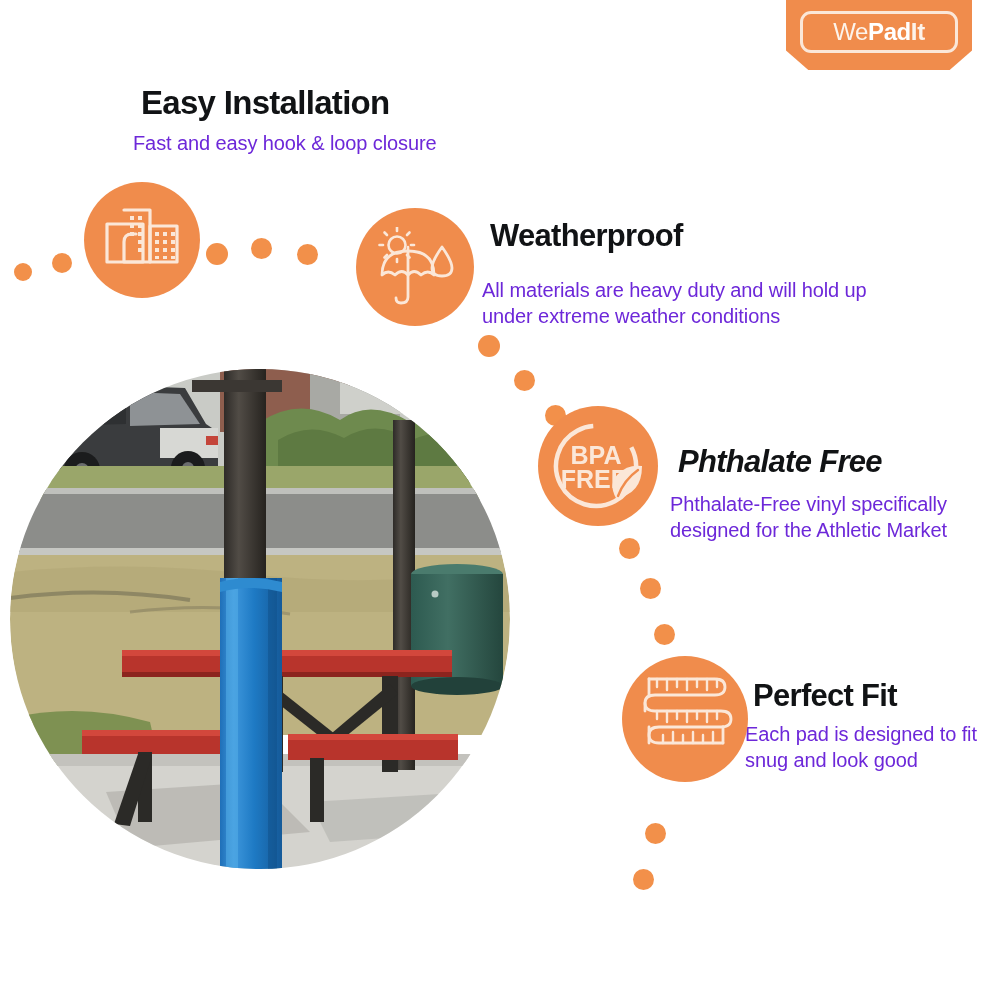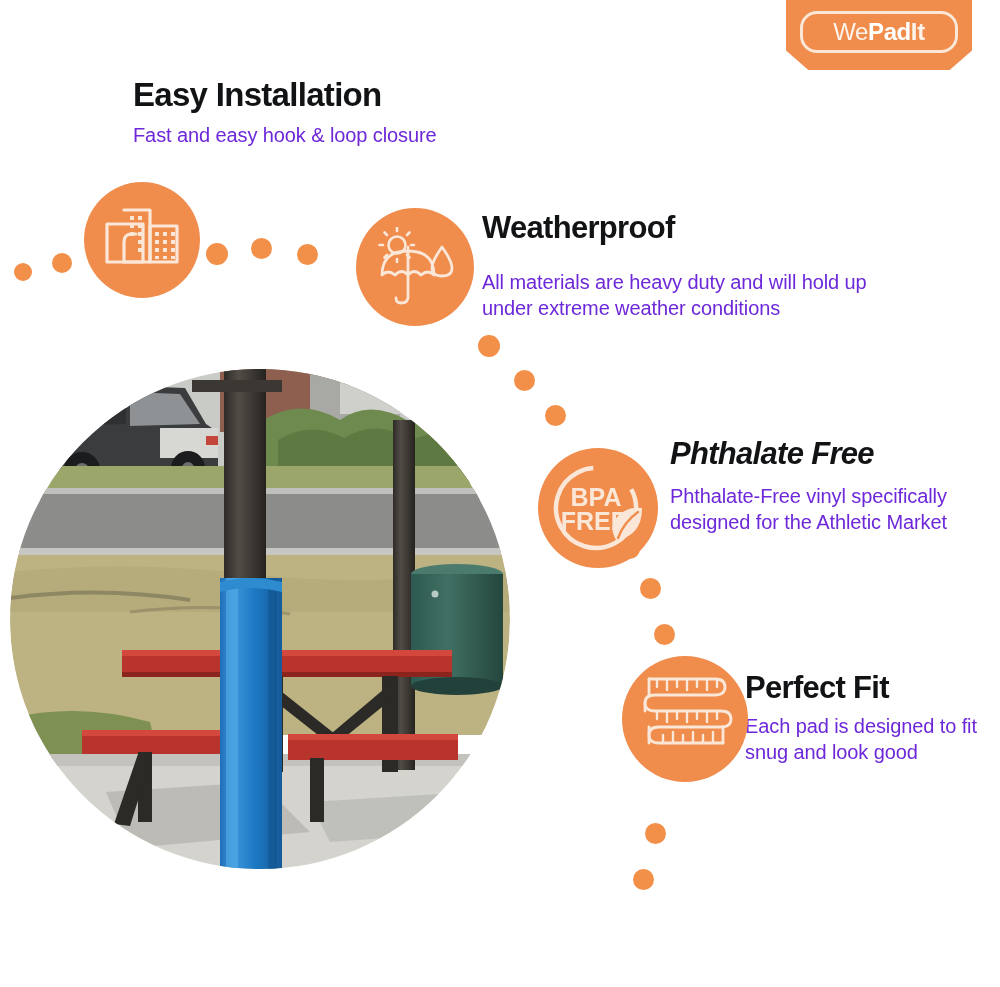--- a/index.html
+++ b/index.html
@@ -13,31 +13,31 @@
   .stage{position:absolute;left:0;top:0;width:1000px;height:987px;}
 
   
   .logo-wrap{position:absolute;left:786px;top:0;width:186px;height:70px;}
   .logo-shape{
     position:absolute;inset:0;background:#F08C4C;
     clip-path:polygon(0 0,100% 0,100% 72%,88% 100%,12% 100%,0 72%);
   }
   .logo-box{
     position:absolute;left:14px;top:11px;right:14px;height:36px;
-    border:3px solid #FBE7D8;border-radius:17px;
+    border:3px solid #FBE7D8;border-radius:11px;
     display:flex;align-items:center;justify-content:center;
   }
   .logo-text{font-size:24px;letter-spacing:-.4px;line-height:1;white-space:nowrap;color:#FDF3EA;}
   .logo-text .lt-we{font-weight:400;}
   .logo-text .lt-pad{font-weight:700;color:#ffffff;}
   .logo-text .lt-it{font-weight:700;color:#FDF3EA;}
 
   
   .feat-title{
-    font-weight:700;color:#111315;letter-spacing:-.7px;line-height:1.05;margin:0;
+    font-weight:700;color:#111315;letter-spacing:-.7px;line-height:1.05;margin:8px;
   }
   .feat-desc{
     color:#6d28d9;line-height:1.3;margin:0;letter-spacing:-.1px;font-weight:400;
   }
 
   .f1{position:absolute;left:133px;top:78px;width:420px;}
   .f1 .feat-title{font-size:33px;}
   .f1 .feat-desc{font-size:20px;margin-top:9px;}
 
   .f2{position:absolute;left:482px;top:212px;width:420px;}
@@ -52,21 +52,21 @@
   .f4 .feat-title{font-size:31px;}
   .f4 .feat-desc{font-size:20px;margin-top:8px;}
 
   
   .badge{
     position:absolute;border-radius:50%;background:#F08C4C;
     display:flex;align-items:center;justify-content:center;
   }
   .b1{left:84px;top:182px;width:116px;height:116px;}
   .b2{left:356px;top:208px;width:118px;height:118px;}
-  .b3{left:538px;top:448px;width:120px;height:120px;}
+  .b3{left:538px;top:406px;width:120px;height:120px;}
   .b4{left:622px;top:656px;width:126px;height:126px;}
   .badge svg{display:block;}
 
   
   .dot{position:absolute;border-radius:50%;background:#F2904A;}
 
   
   .photo{
     position:absolute;left:10px;top:362px;width:500px;height:515px;
     border-radius:50%;overflow:hidden;

